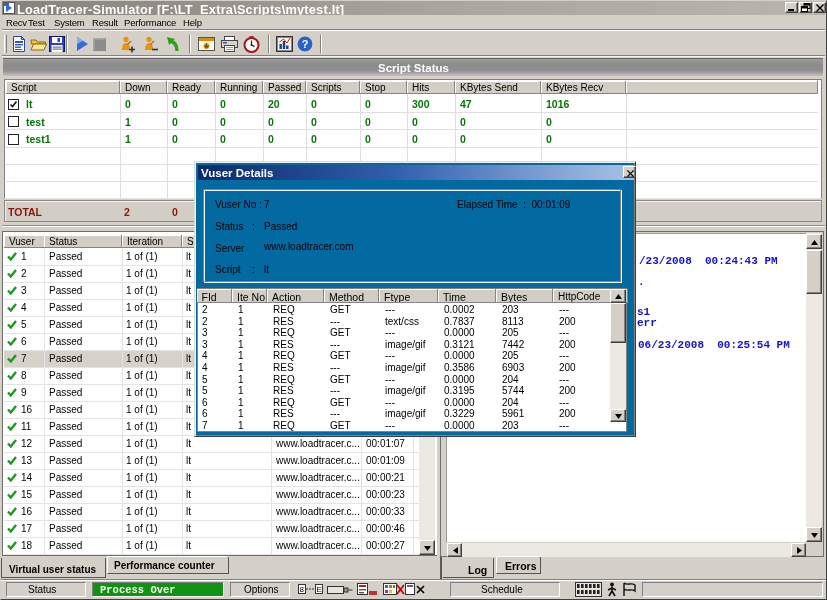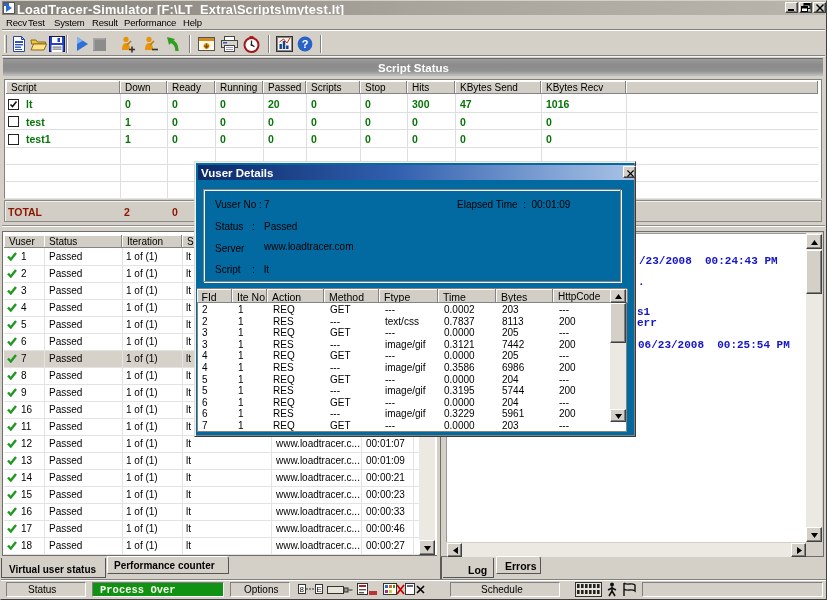--- a/index.html
+++ b/index.html
@@ -644,21 +644,21 @@
 <div class="a" style="left:190px;top:188.4px;font-size:10px">---</div>
 <div class="a" style="left:249px;top:188.4px;font-size:10px">0.0000</div>
 <div class="a" style="left:307px;top:188.4px;font-size:10px">205</div>
 <div class="a" style="left:364px;top:188.4px;font-size:10px">---</div>
 <div class="a" style="left:7px;top:200.0px;font-size:10px">4</div>
 <div class="a" style="left:43px;top:200.0px;font-size:10px">1</div>
 <div class="a" style="left:78px;top:200.0px;font-size:10px">RES</div>
 <div class="a" style="left:135px;top:200.0px;font-size:10px">---</div>
 <div class="a" style="left:190px;top:200.0px;font-size:10px">image/gif</div>
 <div class="a" style="left:249px;top:200.0px;font-size:10px">0.3586</div>
-<div class="a" style="left:307px;top:200.0px;font-size:10px">6986</div>
+<div class="a" style="left:307px;top:200.0px;font-size:10px">6903</div>
 <div class="a" style="left:364px;top:200.0px;font-size:10px">200</div>
 <div class="a" style="left:7px;top:211.6px;font-size:10px">5</div>
 <div class="a" style="left:43px;top:211.6px;font-size:10px">1</div>
 <div class="a" style="left:78px;top:211.6px;font-size:10px">REQ</div>
 <div class="a" style="left:135px;top:211.6px;font-size:10px">GET</div>
 <div class="a" style="left:190px;top:211.6px;font-size:10px">---</div>
 <div class="a" style="left:249px;top:211.6px;font-size:10px">0.0000</div>
 <div class="a" style="left:307px;top:211.6px;font-size:10px">204</div>
 <div class="a" style="left:364px;top:211.6px;font-size:10px">---</div>
 <div class="a" style="left:7px;top:223.2px;font-size:10px">5</div>

